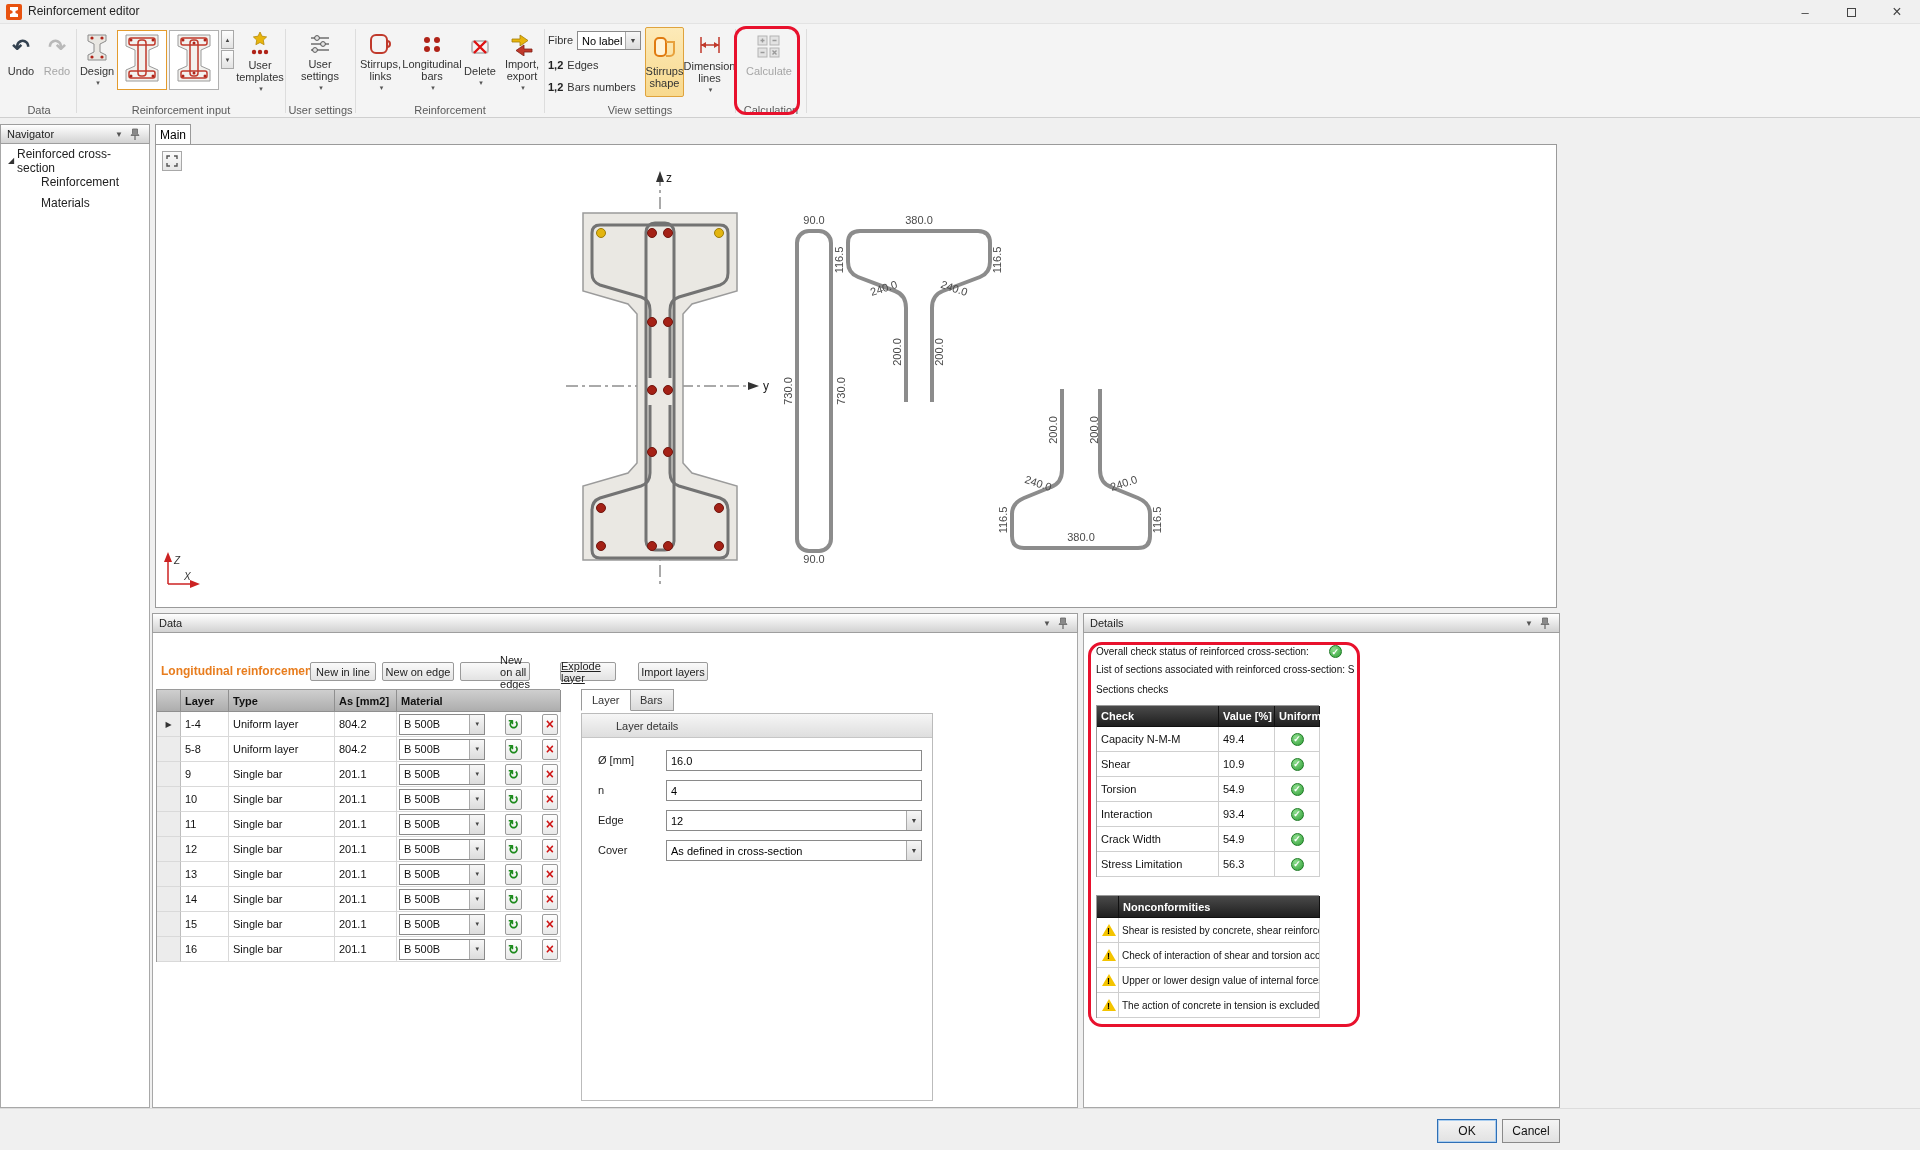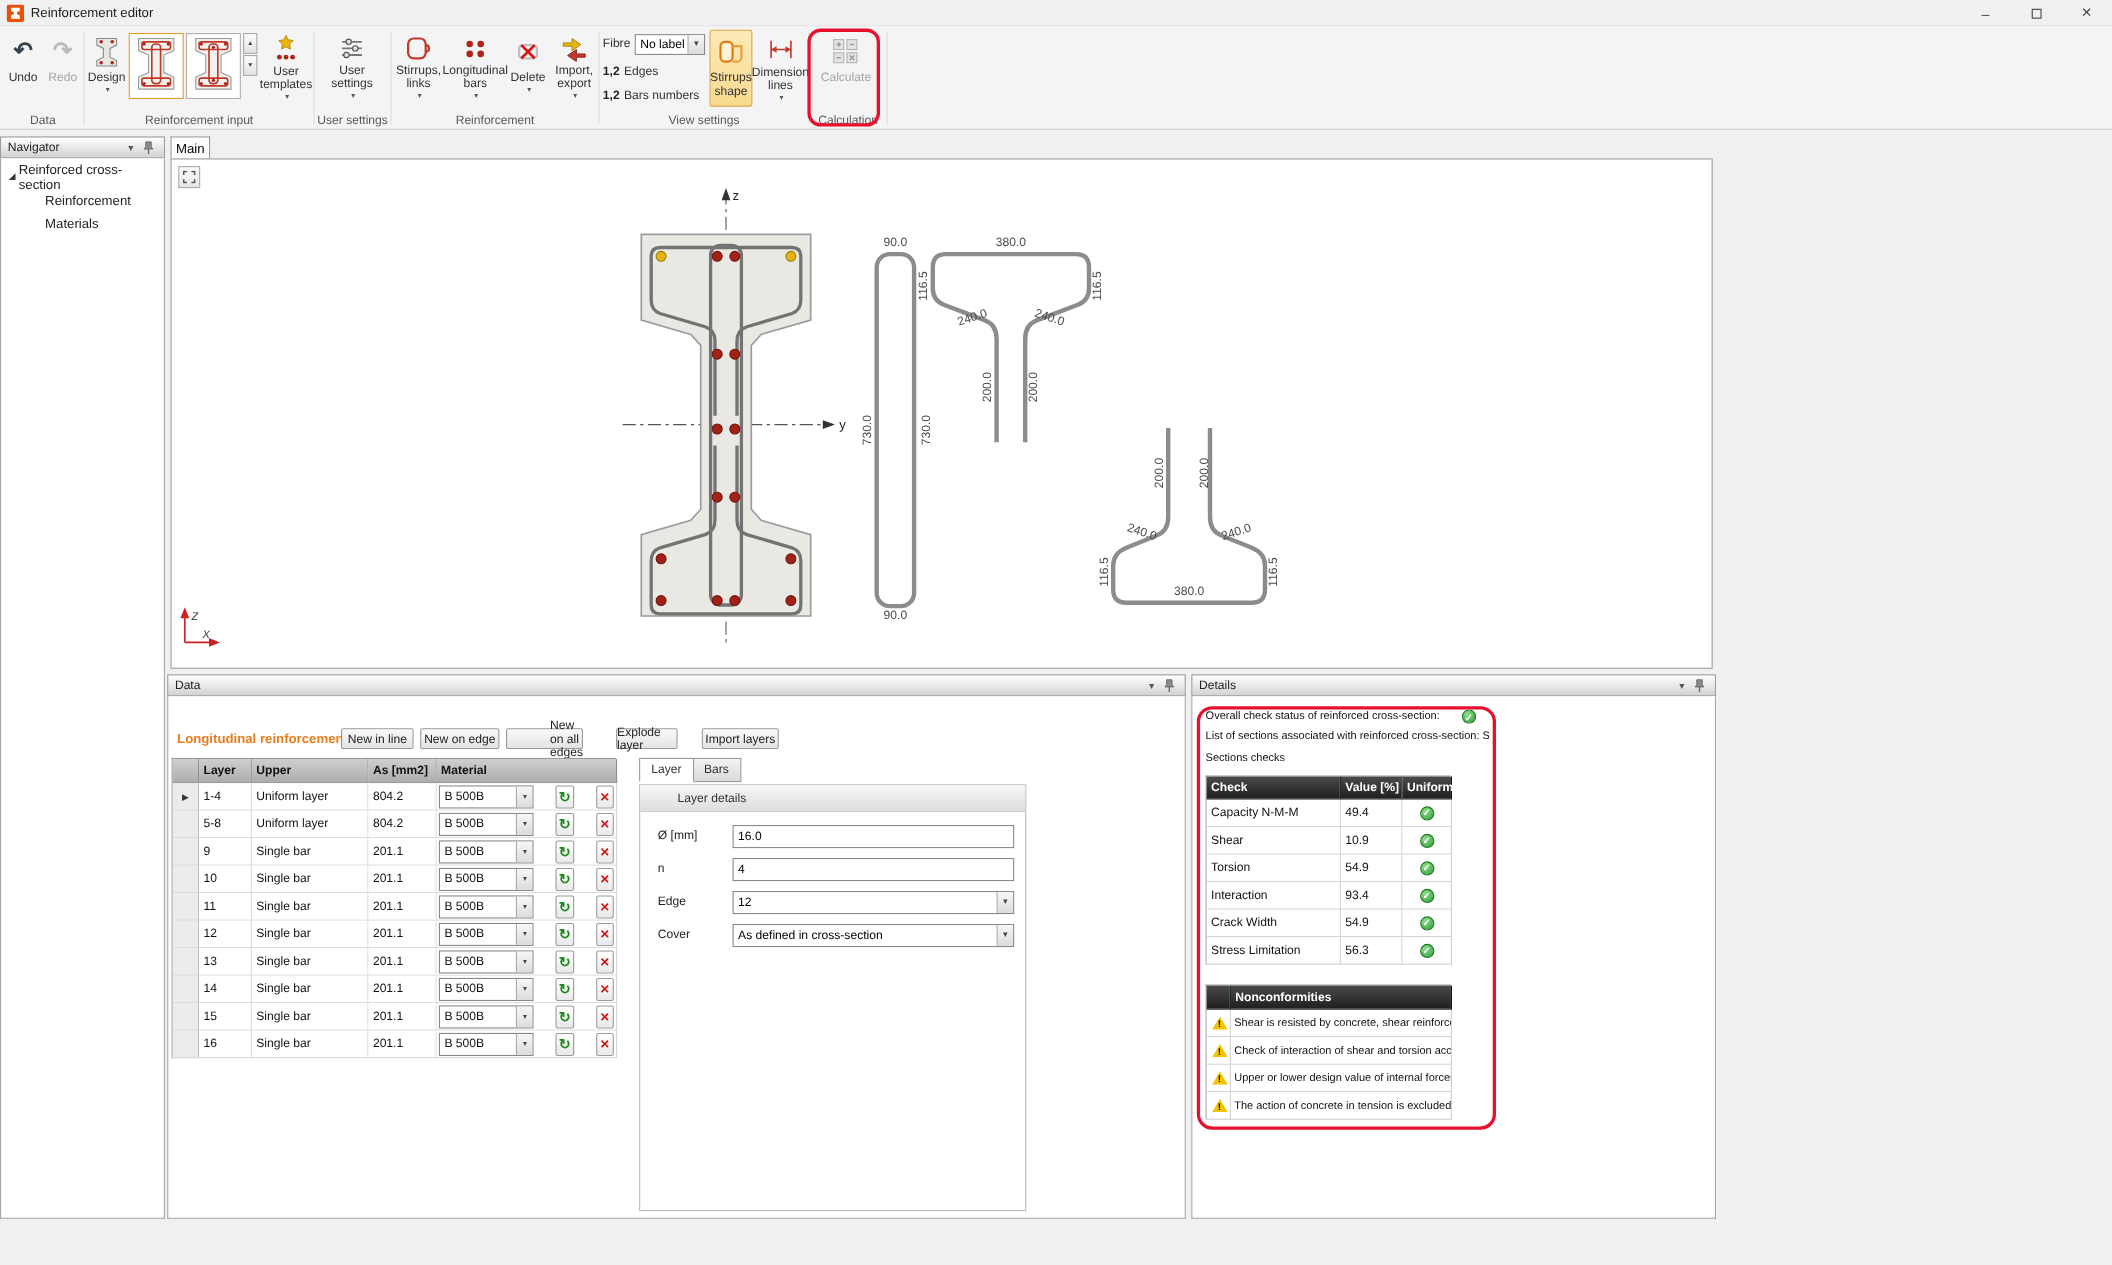--- a/index.html
+++ b/index.html
@@ -465,32 +465,32 @@
       <div class="orange-h">Longitudinal reinforcement</div>
       <div class="sbtn" style="left:157px;top:29px;width:66px;">
           <span>New in line</span>
         </div>
       <div class="sbtn" style="left:229px;top:29px;width:72px;">
           <span>New on edge</span>
         </div>
       <div class="sbtn" style="left:307px;top:29px;width:70px;padding-left:40px;">
           <span>New on all edges</span>
         </div>
-      <div class="sbtn" style="left:407px;top:29px;width:56px;">
+      <div class="sbtn" style="left:407px;top:29px;width:56px;text-decoration:underline;">
           <span>Explode layer</span>
         </div>
       <div class="sbtn" style="left:485px;top:29px;width:70px;">
           <span>Import layers</span>
         </div>
 
       <div id="dgrid">
         <div class="hrow">
           <div style="padding-left:0;"></div>
           <div>Layer</div>
-          <div>Upper</div>
+          <div>Type</div>
           <div>As [mm2]</div>
           <div>Material</div>
         </div>
 
         <div class="drow">
           <div class="sel">▶</div>
           <div>1-4</div>
           <div>Uniform layer</div>
           <div>804.2</div>
           <div class="mat">
@@ -775,14 +775,22 @@
               <span class="warn">
                 <i>!</i>
               </span>
             </div>
           <div>The action of concrete in tension is excluded</div>
         </div>
       </div>
     </div>
   </div>
 
+  <div id="footer">
+    <div class="fbtn default" style="left:1437px;width:60px;">
+        <span>OK</span>
+      </div>
+    <div class="fbtn" style="left:1502px;width:58px;">
+        <span>Cancel</span>
+      </div>
+  </div>
 
 </div>
 
 </body></html>

